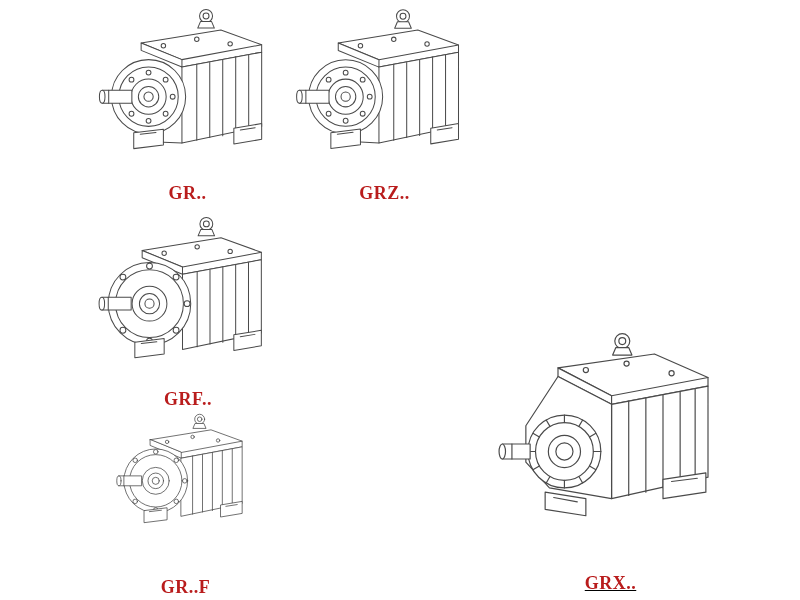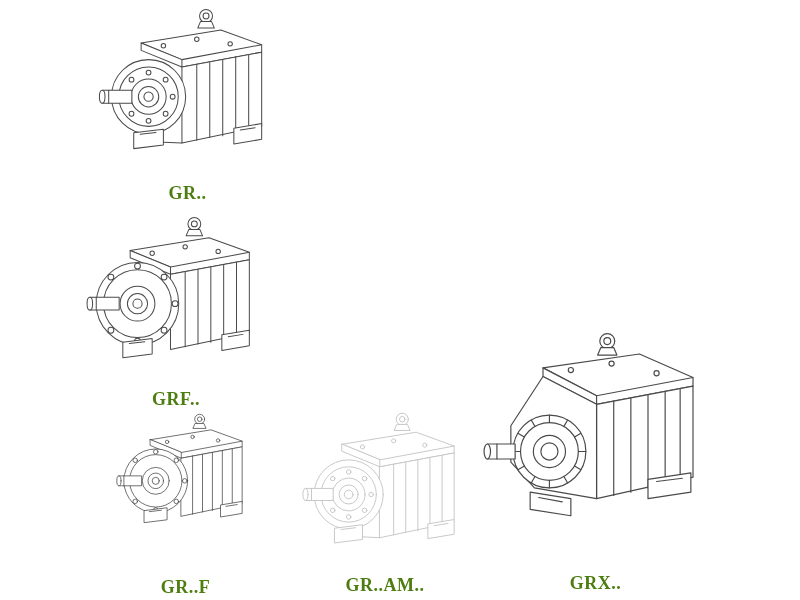--- a/index.html
+++ b/index.html
@@ -38,31 +38,31 @@
   .figure svg.draw.faded {
     stroke: var(--stroke-faded, #c6c6c6);
   }
   .figure .fig-label {
     flex: 0 0 22px;
     height: 22px;
     line-height: 22px;
     font-size: 18px;
     font-weight: bold;
     letter-spacing: 0.5px;
-    color: #4d7c0f;
+    color: #b91c1c;
     text-align: left;
     white-space: nowrap;
   }
   
   #fig-gr   { left:  90px; top:   4px; width: 195px; height: 200px; }
   #fig-grz  { left: 292px; top:   4px; width: 185px; height: 200px; }
   #fig-grxf { left: 495px; top:   2px; width: 215px; height: 296px; }
-  #fig-grf  { left:  76px; top: 212px; width: 200px; height: 198px; }
+  #fig-grf  { left:  88px; top: 212px; width: 200px; height: 198px; }
   #fig-grad { left: 290px; top: 210px; width: 195px; height: 198px; }
-  #fig-grx  { left: 483px; top: 302px; width: 225px; height: 292px; }
+  #fig-grx  { left: 498px; top: 302px; width: 225px; height: 292px; text-decoration: underline; }
   #fig-grff { left:  88px; top: 410px; width: 195px; height: 188px; gap: 30px; }
   #fig-gram { left: 290px; top: 408px; width: 190px; height: 188px; }
   .defs-holder { position: absolute; width: 0; height: 0; overflow: hidden; }
 </style>
 </head>
 <body>
 
 <div class="defs-holder">
 <svg width="0" height="0" aria-hidden="true">
   <defs>
@@ -197,20 +197,26 @@
 
 <div class="page">
 
   <div class="figure" id="fig-gr">
     <svg class="draw" viewBox="0 0 200 192">
         <use href="#sym-gr"></use>
       </svg>
     <div class="fig-label">GR..</div>
   </div>
 
+  <div class="figure" id="fig-grz">
+    <svg class="draw" viewBox="0 0 200 192">
+        <use href="#sym-gr"></use>
+      </svg>
+    <div class="fig-label">GRZ..</div>
+  </div>
 
 
   <div class="figure" id="fig-grf">
     <svg class="draw" viewBox="0 0 200 192">
         <use href="#sym-grf"></use>
       </svg>
     <div class="fig-label">GRF..</div>
   </div>
 
 
@@ -221,20 +227,14 @@
     <div class="fig-label">GRX..</div>
   </div>
 
   <div class="figure" id="fig-grff">
     <svg class="draw" viewBox="0 0 200 192">
         <use href="#sym-grf"></use>
       </svg>
     <div class="fig-label">GR..F</div>
   </div>
 
-  <div class="figure" id="fig-gram">
-    <svg class="draw faded" viewBox="0 0 200 192">
-        <use href="#sym-gr"></use>
-      </svg>
-    <div class="fig-label">GR..AM..</div>
-  </div>
 
 </div>
 
 </body></html>

